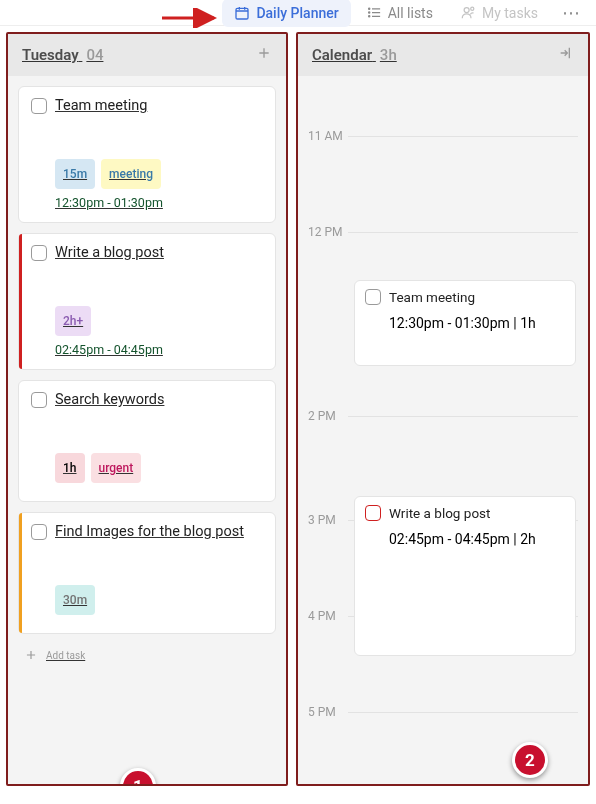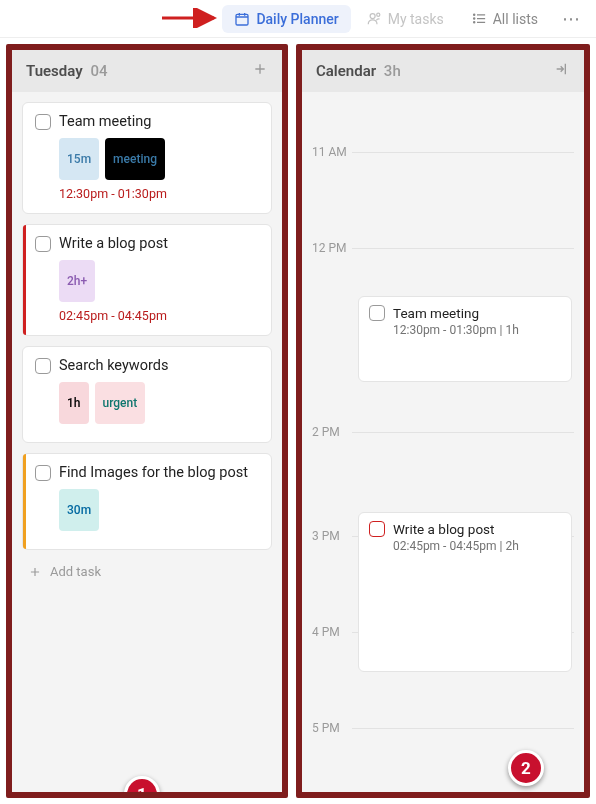--- a/index.html
+++ b/index.html
@@ -7,21 +7,21 @@
     font-family: -apple-system, BlinkMacSystemFont, "Segoe UI", Roboto, sans-serif;
     font-size: 14px;
     color: #333;
     background: #fff;
     width: 596px;
     height: 804px;
     overflow: hidden;
   }
   
   .topnav {
-    height: 38px;
+    height: 26px;
     display: flex;
     align-items: center;
     padding: 0 8px;
     border-bottom: 1px solid #eee;
     justify-content: flex-end;
   }
   .nav-right { display: flex; align-items: center; gap: 4px; }
   .nav-item {
     display: flex; align-items: center; gap: 6px;
     padding: 6px 12px;
@@ -42,26 +42,27 @@
     width: 60px; height: 20px;
     pointer-events: none;
   }
   .more-btn {
     color: #8a8a8a; font-size: 18px; padding: 4px 8px; cursor: pointer;
   }
 
   
   .panes { display: flex; height: calc(804px - 38px); }
   .pane-left, .pane-right {
-    border: 6px solid #7f1d1d;
+    border: 2px solid #7f1d1d;
     margin: 6px 4px 6px 6px;
     border-radius: 2px;
     background: #f4f4f4;
     position: relative;
     overflow: hidden;
+    text-decoration: underline;
   }
   .pane-left { width: 282px; }
   .pane-right { flex: 1; margin: 6px 6px 6px 4px; }
 
   
   .pane-header {
     height: 42px;
     background: #e8e8e8;
     display: flex; align-items: center;
     padding: 0 14px;
@@ -88,33 +89,33 @@
   }
   .task-row1 { display: flex; align-items: center; gap: 8px; }
   .chk {
     width: 16px; height: 16px; border: 1.5px solid #9a9a9a; border-radius: 4px;
     flex-shrink: 0; cursor: pointer;
   }
   .chk.red { border-color: #cf2020; }
   .task-title { font-size: 14.5px; color: #222; }
   .tags { display: flex; gap: 6px; margin: 8px 0 6px 24px; }
   .tag {
-    font-size: 12px; padding: 14px 8px; border-radius: 4px; font-weight: 500;
+    font-size: 12px; padding: 8px 8px; border-radius: 4px; font-weight: 500; margin-top: 37px;
   }
   .tag-blue  { background: #d5e7f3; color: #3a7aa8; }
-  .tag-blue2 { background: #000000; color: #3a7aa8; }
+  .tag-blue2 { background: #fef9c3; color: #3a7aa8; }
   .tag-purple{ background: #ecdcf5; color: #8a5bb0; }
   .tag-pink  { background: #f8d8dc; color: #000000; }
-  .tag-pink2 { background: #fadfe2; color: #0f766e; }
-  .tag-teal  { background: #d0efed; color: #0369a1; }
-  .task-time { font-size: 12.5px; color: #b91c1c; margin-left: 24px; }
+  .tag-pink2 { background: #fadfe2; color: #be185d; }
+  .tag-teal  { background: #d0efed; color: #737373; }
+  .task-time { font-size: 12.5px; color: #14532d; margin-left: 24px; }
 
   .add-task {
     display: flex; align-items: center; gap: 8px;
-    color: #9a9a9a; padding: 4px 6px; cursor: pointer; font-size: 13px;
+    color: #9a9a9a; padding: 4px 6px; cursor: pointer; font-size: 10px;
   }
 
   
   .cal-body { position: relative; height: calc(100% - 42px); }
   .hour-row { position: absolute; left: 0; right: 0; height: 96px; }
   .hour-label {
     position: absolute; left: 0; width: 50px;
     font-size: 12px; color: #9a9a9a; padding-left: 10px;
     top: -7px;
   }
@@ -122,21 +123,21 @@
     position: absolute; left: 50px; right: 10px; top: 0;
     border-top: 1px solid #e2e2e2;
   }
   .cal-event {
     position: absolute; left: 56px; right: 12px;
     background: #fff; border: 1px solid #e4e4e4; border-radius: 6px;
     padding: 8px 10px;
   }
   .cal-event .evt-row1 { display: flex; align-items: center; gap: 8px; }
   .cal-event .evt-title { font-size: 13.5px; color: #222; }
-  .cal-event .evt-sub { font-size: 12px; color: #737373; margin-left: 24px; margin-top: 2px; }
+  .cal-event .evt-sub { font-size: 14px; color: #000000; margin-left: 24px; margin-top: 10px; }
 
   
   .badge {
     position: absolute;
     width: 36px; height: 36px; border-radius: 50%;
     background: #c8102e; color: #fff;
     display: flex; align-items: center; justify-content: center;
     font-weight: 700; font-size: 17px;
     border: 3px solid #fff;
     box-shadow: 0 2px 5px rgba(0,0,0,.4);
@@ -159,41 +160,41 @@
   <div class="nav-right">
     <div class="nav-item active">
       <span class="nav-icon">
         <svg width="16" height="16" viewBox="0 0 24 24" fill="none" stroke="#3b6ed9" stroke-width="2">
           <rect x="3" y="5" width="18" height="16" rx="2"></rect>
             <path d="M3 9h18M8 3v4M16 3v4"></path>
           </svg>
       </span>
       <span>Daily Planner</span>
     </div>
+    <div class="nav-item">
+      <span class="nav-icon">
+        <svg width="15" height="15" viewBox="0 0 24 24" fill="none" stroke="#8a8a8a" stroke-width="2">
+          <path d="M8 6h13M8 12h13M8 18h13"></path>
+            <circle cx="3.5" cy="6" r="1" fill="#8a8a8a"></circle>
+          <circle cx="3.5" cy="12" r="1" fill="#8a8a8a"></circle>
+            <circle cx="3.5" cy="18" r="1" fill="#8a8a8a"></circle>
+          </svg>
+      </span>
+      <span>All lists</span>
+    </div>
     <div class="nav-item" style="color:#c4c4c4">
       <span class="nav-icon">
         <svg width="15" height="15" viewBox="0 0 24 24" fill="none" stroke="#c4c4c4" stroke-width="2">
           <circle cx="9" cy="8" r="4"></circle>
             <path d="M2 21c0-4 3-7 7-7s7 3 7 7"></path>
           <circle cx="18" cy="6" r="2.5"></circle>
             <path d="M15 15c1-2 3-3 5-2"></path>
           </svg>
       </span>
       <span>My tasks</span>
-    </div>
-    <div class="nav-item">
-      <span class="nav-icon">
-        <svg width="15" height="15" viewBox="0 0 24 24" fill="none" stroke="#8a8a8a" stroke-width="2">
-          <path d="M8 6h13M8 12h13M8 18h13"></path>
-            <circle cx="3.5" cy="6" r="1" fill="#8a8a8a"></circle>
-          <circle cx="3.5" cy="12" r="1" fill="#8a8a8a"></circle>
-            <circle cx="3.5" cy="18" r="1" fill="#8a8a8a"></circle>
-          </svg>
-      </span>
-      <span>All lists</span>
     </div>
     <div class="more-btn">⋯</div>
   </div>
 </div>
 
 <div class="panes">
 
   <div class="pane-left">
     <div class="pane-header">
       <div>

